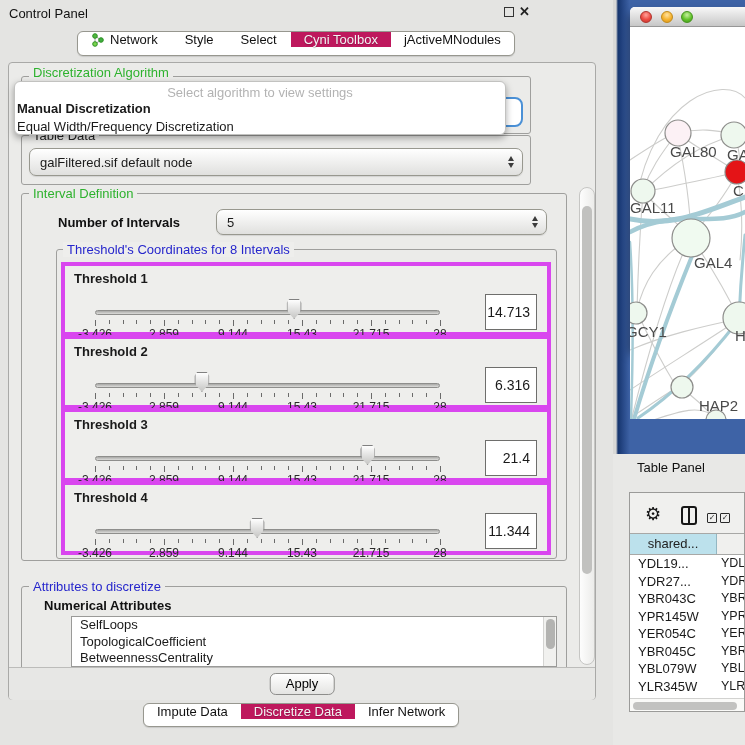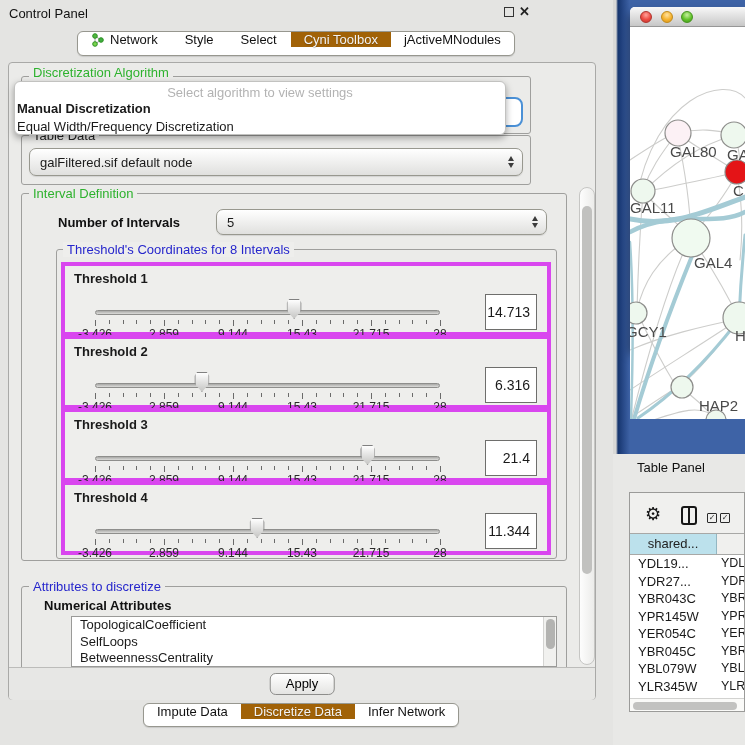--- a/index.html
+++ b/index.html
@@ -12,21 +12,21 @@
   .cp-title{position:absolute;left:9px;top:6px;font-size:13px;color:#111}
   .cp-float{position:absolute;left:504px;top:7px;width:10px;height:10px;border:1.5px solid #333;background:transparent}
   .cp-close{position:absolute;left:519px;top:4px;font-size:13px;font-weight:bold;color:#222}
 
   .tabbar{position:absolute;display:flex;align-items:flex-start;background:#fff;
           border:1px solid #97978f;border-radius:6px;overflow:hidden;height:25px;
           box-shadow:0 1px 1px rgba(0,0,0,.12)}
   #top-tabs{left:77px;top:31px}
   #bottom-tabs{left:143px;top:703px;height:24px}
   .tab{display:flex;align-items:center;gap:5px;padding:0 13px;font-size:13px;color:#111;cursor:default}
-  .tab.sel{background:#a16207;color:#f3f3f3;text-shadow:0 1px 1px rgba(0,0,0,.25)}
+  .tab.sel{background:#be185d;color:#f3f3f3;text-shadow:0 1px 1px rgba(0,0,0,.25)}
   .tabsep{width:1px;background:#bcbcbc;margin:5px 0}
   .neticon{display:inline-flex;width:14px;height:14px}
 
   #content{position:absolute;left:8px;top:62px;width:588px;height:638px;
            background:#ebebe9;border:1px solid #a9a9a7;border-radius:4px}
 
   .gbox{position:absolute;border:1px solid #9f9f9d;border-radius:3px;z-index:1}
   .gtitle{position:absolute;font-size:13px;background:#ebebe9;padding:0 4px;white-space:nowrap;z-index:2}
   .t-green{color:#2eb22e}
   .t-blue{color:#2626cc}
@@ -382,22 +382,22 @@
             </div>
             <div class="thvalue">11.344</div>
           </div>
         </div>
 
       <div class="gbox" style="left:12px;top:523px;width:546px;height:112px"></div>
       <span class="gtitle t-blue" style="left:20px;top:516px">Attributes to discretize</span>
       <span class="flabel" style="left:35px;top:535px">Numerical Attributes</span>
       <div id="attr-list">
 
-      <div class="attritem">TopologicalCoefficient</div>
-          <div class="attritem">SelfLoops</div>
+      <div class="attritem">SelfLoops</div>
+          <div class="attritem">TopologicalCoefficient</div>
           <div class="attritem">BetweennessCentrality</div>
           <div class="attr-sb">
             <div class="thumb"></div>
           </div>
         </div>
 
       <div id="apply-strip">
         <button id="apply-btn">Apply</button>
       </div>
 

